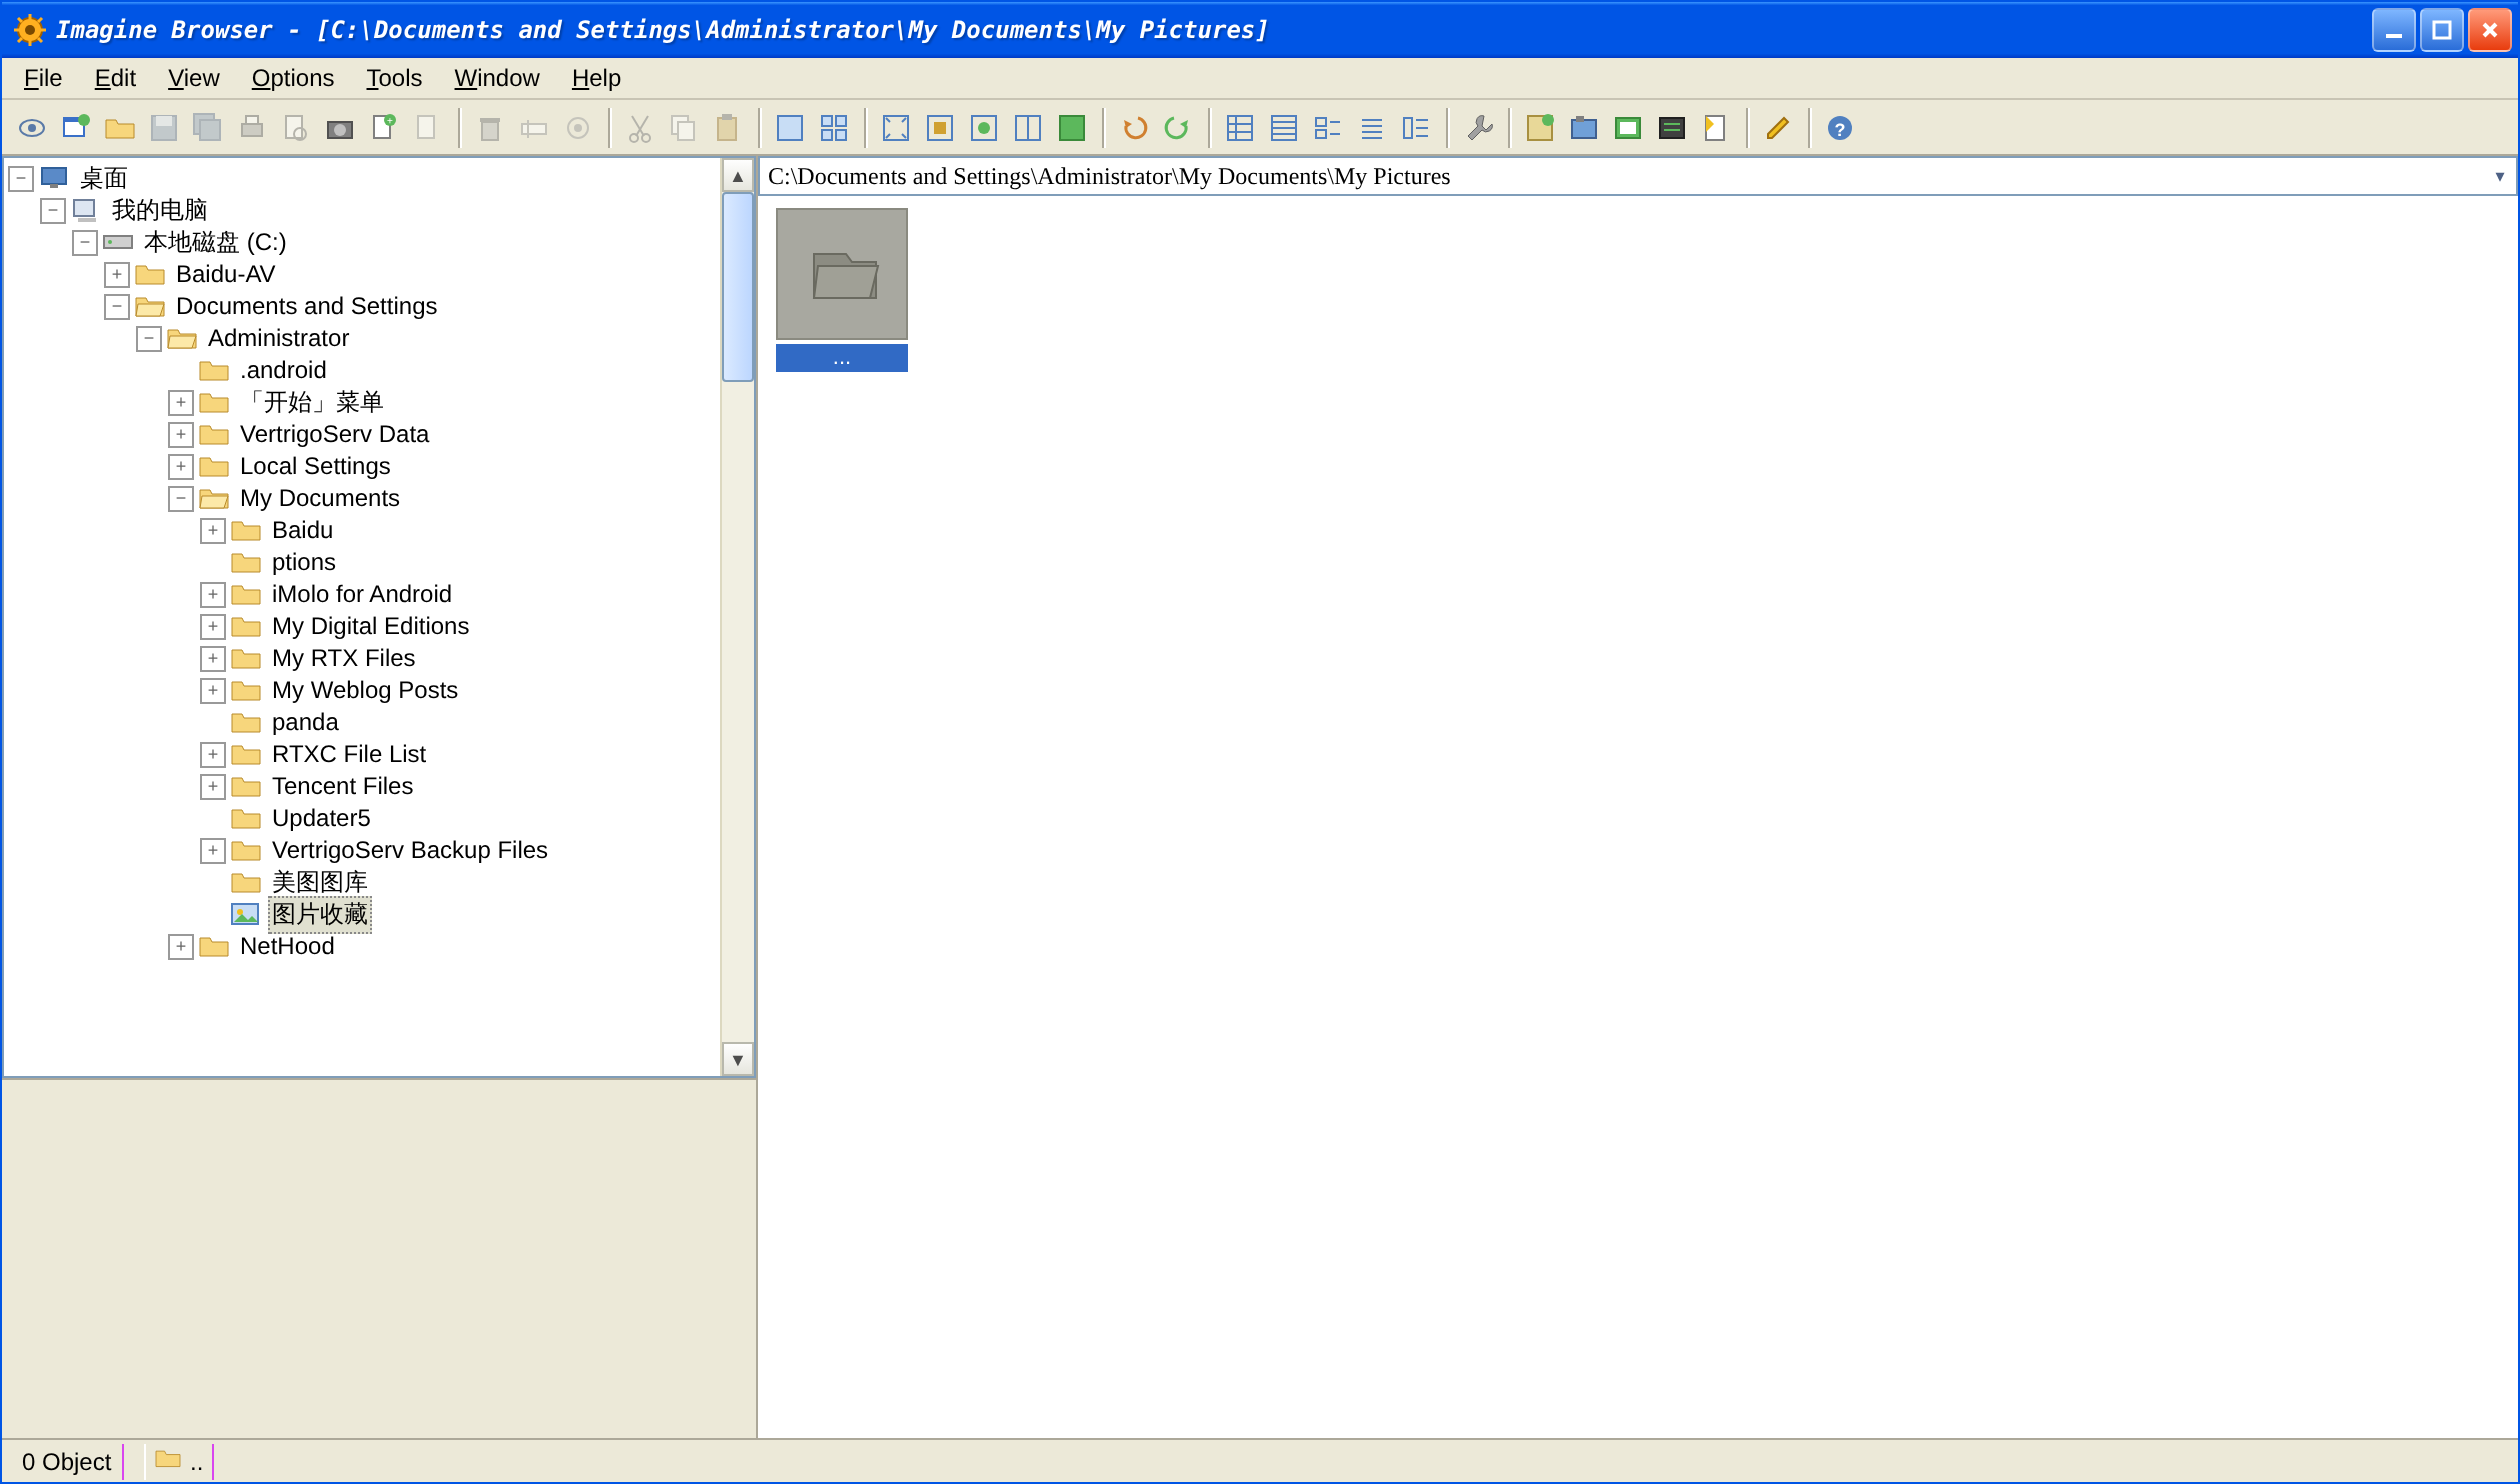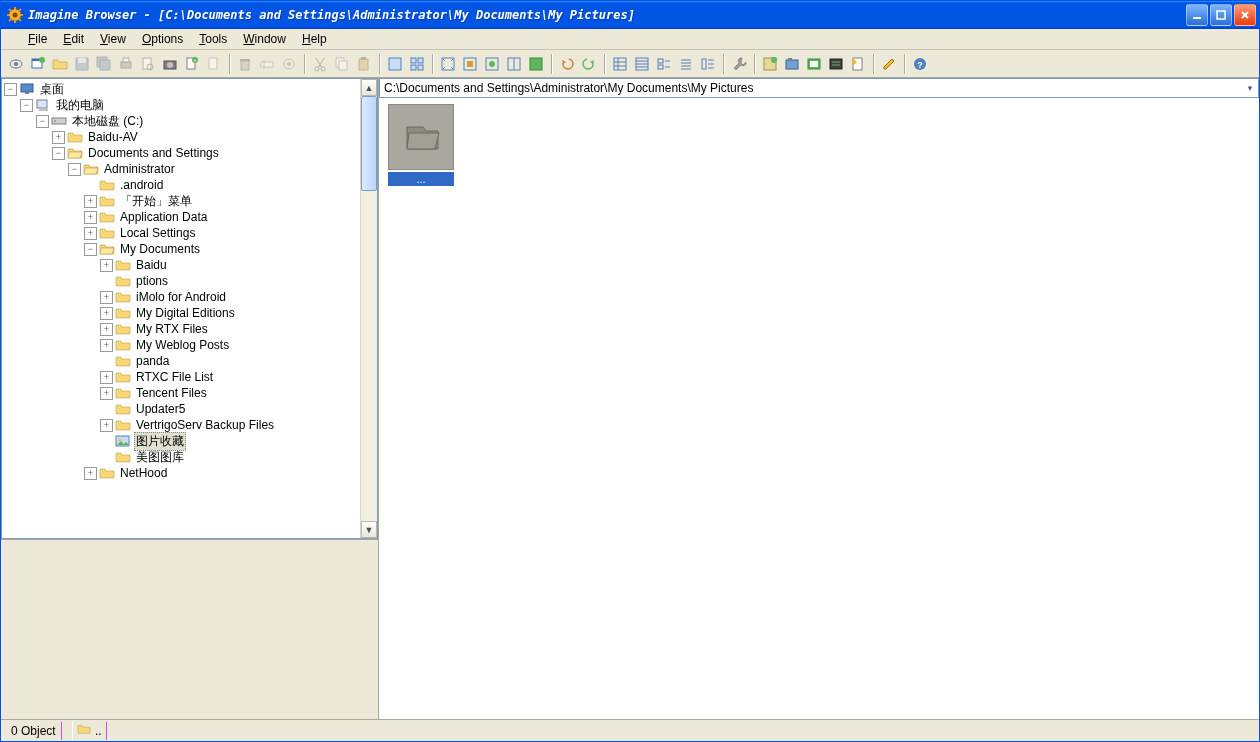--- a/index.html
+++ b/index.html
@@ -5,21 +5,21 @@
 * { box-sizing: border-box; margin: 0; padding: 0; }
 body { font-family: "SimSun", "宋体", "MS Sans Serif", Arial, sans-serif; font-size: 12px; overflow: hidden; background: #d4d0c8; }
 .window { width: 1260px; height: 742px; display: flex; flex-direction: column; border: 1px solid #0055e5; }
 .titlebar { height: 28px; background: linear-gradient(to bottom, #3a95ff 0%, #0055e5 6%, #0055e5 92%, #003ac5 100%); display: flex; align-items: center; padding: 0 3px 0 6px; color: #fff; font-weight: bold; font-style: italic; }
 .titlebar .app-icon { width: 16px; height: 16px; margin-right: 5px; display: inline-flex; align-items: center; justify-content: center; }
 .titlebar .title-text { flex: 1; font-size: 12px; font-family: "SimSun", monospace; font-weight: bold; text-shadow: 1px 1px 1px rgba(0,0,0,0.25); }
 .titlebar .win-btns { display: flex; gap: 2px; }
 .titlebar .win-btn { width: 22px; height: 22px; border-radius: 3px; display: flex; align-items: center; justify-content: center; color: #fff; font-weight: bold; font-size: 12px; border: 1px solid rgba(255,255,255,0.4); }
 .win-btn.min, .win-btn.max { background: linear-gradient(to bottom, #7eb6ff, #2a6dd8); }
 .win-btn.close { background: linear-gradient(to bottom, #ff9a7a, #e83c0e); }
-.menubar { height: 21px; background: #ece9d8; border-bottom: 1px solid #c8c4b4; display: flex; align-items: center; padding: 0 20px; gap: 2px; }
+.menubar { height: 21px; background: #ece9d8; border-bottom: 1px solid #c8c4b4; display: flex; align-items: center; padding: 0 4px; gap: 2px; }
 .menubar .mi { padding: 2px 7px; cursor: default; }
 .menubar .mi u { text-decoration: underline; }
 .toolbar { height: 28px; background: #ece9d8; border-bottom: 1px solid #aca899; display: flex; align-items: center; padding: 0 4px; gap: 0; }
 .toolbar .tb { width: 22px; height: 22px; display: inline-flex; align-items: center; justify-content: center; margin: 0 0; border: 1px solid transparent; border-radius: 2px; }
 .toolbar .sep { width: 1px; height: 20px; background: #aca899; margin: 0 4px; box-shadow: 1px 0 0 #fff; }
 .toolbar svg { width: 16px; height: 16px; }
 .workspace { flex: 1; display: flex; background: #ece9d8; min-height: 0; }
 .left-col { width: 378px; display: flex; flex-direction: column; border-right: 1px solid #aca899; }
 .tree-wrap { flex: 1; position: relative; border: 1px solid #7f9db9; margin: 0; background: #fff; overflow: hidden; display: flex; }
 .tree { flex: 1; overflow: hidden; padding: 2px; }
@@ -31,21 +31,21 @@
 .tree .row { display: flex; align-items: center; height: 16px; }
 .tree .indent { display: inline-block; }
 .tree .tw { width: 13px; height: 13px; display: inline-flex; align-items: center; justify-content: center; font-size: 9px; color: #666; border: 1px solid #999; background: #fff; margin-right: 2px; line-height: 1; text-align: center; }
 .tree .tw.none { border: none; background: transparent; }
 .tree .fi { width: 16px; height: 14px; display: inline-flex; align-items: center; justify-content: center; margin-right: 3px; }
 .tree .lbl { padding: 0 2px; }
 .tree .lbl.sel { background: #e0e0d0; border: 1px dotted #888; padding: 0 1px; }
 .detail-pane { height: 180px; background: #ece9d8; border-top: 1px solid #aca899; }
 .right-col { flex: 1; display: flex; flex-direction: column; background: #fff; }
 .addrbar { height: 20px; display: flex; border: 1px solid #7f9db9; margin: 0; background: #fff; align-items: center; }
-.addrbar .addr { flex: 1; padding: 2px 4px; font-family: Liberation Sans, sans-serif; font-size: 12px; }
+.addrbar .addr { flex: 1; padding: 2px 4px; font-family: Liberation Serif, serif; font-size: 12px; }
 .addrbar .dd { width: 16px; text-align: center; color: #4d6185; font-size: 9px; }
 .content { flex: 1; background: #fff; padding: 6px; display: flex; flex-wrap: wrap; align-content: flex-start; }
 .thumb { width: 72px; text-align: center; }
 .thumb .timg { width: 66px; height: 66px; background: #a8a8a0; display: flex; align-items: center; justify-content: center; margin: 0 auto 2px; border: 1px solid #8a8a80; }
 .thumb .timg svg { width: 40px; height: 40px; }
 .thumb .tname { display: inline-block; min-width: 66px; padding: 1px 3px; background: #316ac5; color: #fff; font-size: 11px; white-space: nowrap; overflow: hidden; max-width: 66px; }
 .statusbar { height: 22px; background: #ece9d8; border-top: 1px solid #aca899; display: flex; align-items: center; padding: 0 6px; gap: 10px; }
 .statusbar .cell { display: flex; align-items: center; gap: 4px; padding: 0 4px; border-left: 1px solid #fff; border-right: 1px solid #d946ef; height: 18px; }
 .statusbar .cell:first-child { border-left: none; min-width: 55px; }
 .folder-open { fill: #f7d67c; stroke: #b88a2a; stroke-width: 0.5; }
@@ -465,21 +465,21 @@
               </li>
             <li>
                 <div class="row">
                   <span class="indent" style="width:80px"></span>
                   <span class="tw">+</span>
                   <span class="fi">
                     <svg viewBox="0 0 16 16">
                       <path d="M1 4h5l1 2h8v7H1z" class="folder-closed"></path>
                     </svg>
                   </span>
-                  <span class="lbl">Application Data</span>
+                  <span class="lbl">VertrigoServ Data</span>
                 </div>
               </li>
             <li>
                 <div class="row">
                   <span class="indent" style="width:80px"></span>
                   <span class="tw">+</span>
                   <span class="fi">
                     <svg viewBox="0 0 16 16">
                       <path d="M1 4h5l1 2h8v7H1z" class="folder-closed"></path>
                     </svg>
@@ -623,46 +623,46 @@
             <li>
                 <div class="row">
                   <span class="indent" style="width:96px"></span>
                   <span class="tw">+</span>
                   <span class="fi">
                     <svg viewBox="0 0 16 16">
                       <path d="M1 4h5l1 2h8v7H1z" class="folder-closed"></path>
                     </svg>
                   </span>
                   <span class="lbl">VertrigoServ Backup Files</span>
+                </div>
+              </li>
+            <li>
+                <div class="row">
+                  <span class="indent" style="width:96px"></span>
+                  <span class="tw none"></span>
+                  <span class="fi">
+                    <svg viewBox="0 0 16 16">
+                      <path d="M1 4h5l1 2h8v7H1z" class="folder-closed"></path>
+                    </svg>
+                  </span>
+                  <span class="lbl">美图图库</span>
                 </div>
               </li>
             <li>
                 <div class="row">
                   <span class="indent" style="width:96px"></span>
                   <span class="tw none"></span>
                   <span class="fi">
                     <svg viewBox="0 0 16 16">
                       <rect x="1" y="3" width="13" height="10" fill="#c8ddf5" stroke="#5080c0"></rect>
                       <circle cx="5" cy="7" r="1.5" fill="#f0c020"></circle>
                       <path d="M2 12 L6 8 L9 11 L11 9 L14 12 z" fill="#5cb85c"></path>
                     </svg>
                   </span>
                   <span class="lbl sel">图片收藏</span>
-                </div>
-              </li>
-            <li>
-                <div class="row">
-                  <span class="indent" style="width:96px"></span>
-                  <span class="tw none"></span>
-                  <span class="fi">
-                    <svg viewBox="0 0 16 16">
-                      <path d="M1 4h5l1 2h8v7H1z" class="folder-closed"></path>
-                    </svg>
-                  </span>
-                  <span class="lbl">美图图库</span>
                 </div>
               </li>
             <li>
                 <div class="row">
                   <span class="indent" style="width:80px"></span>
                   <span class="tw">+</span>
                   <span class="fi">
                     <svg viewBox="0 0 16 16">
                       <path d="M1 4h5l1 2h8v7H1z" class="folder-closed"></path>
                     </svg>

